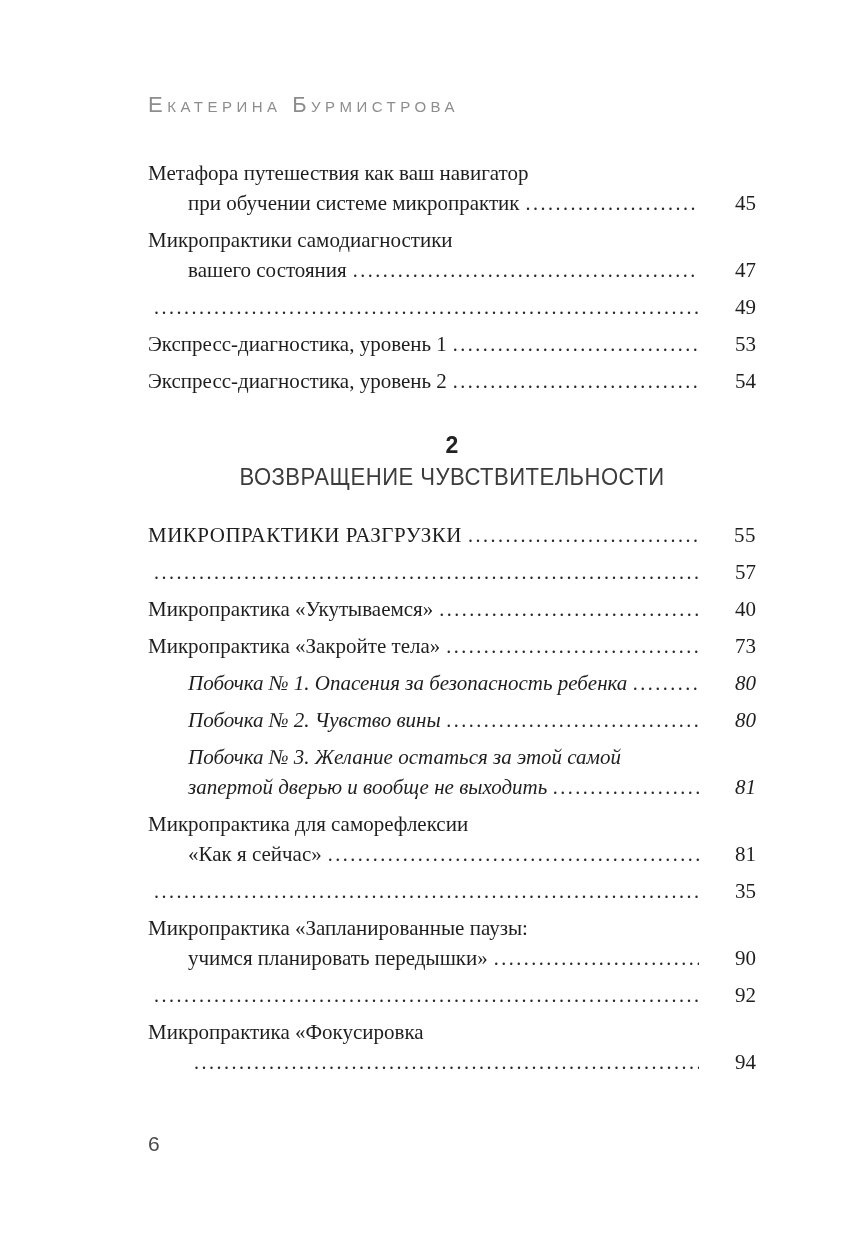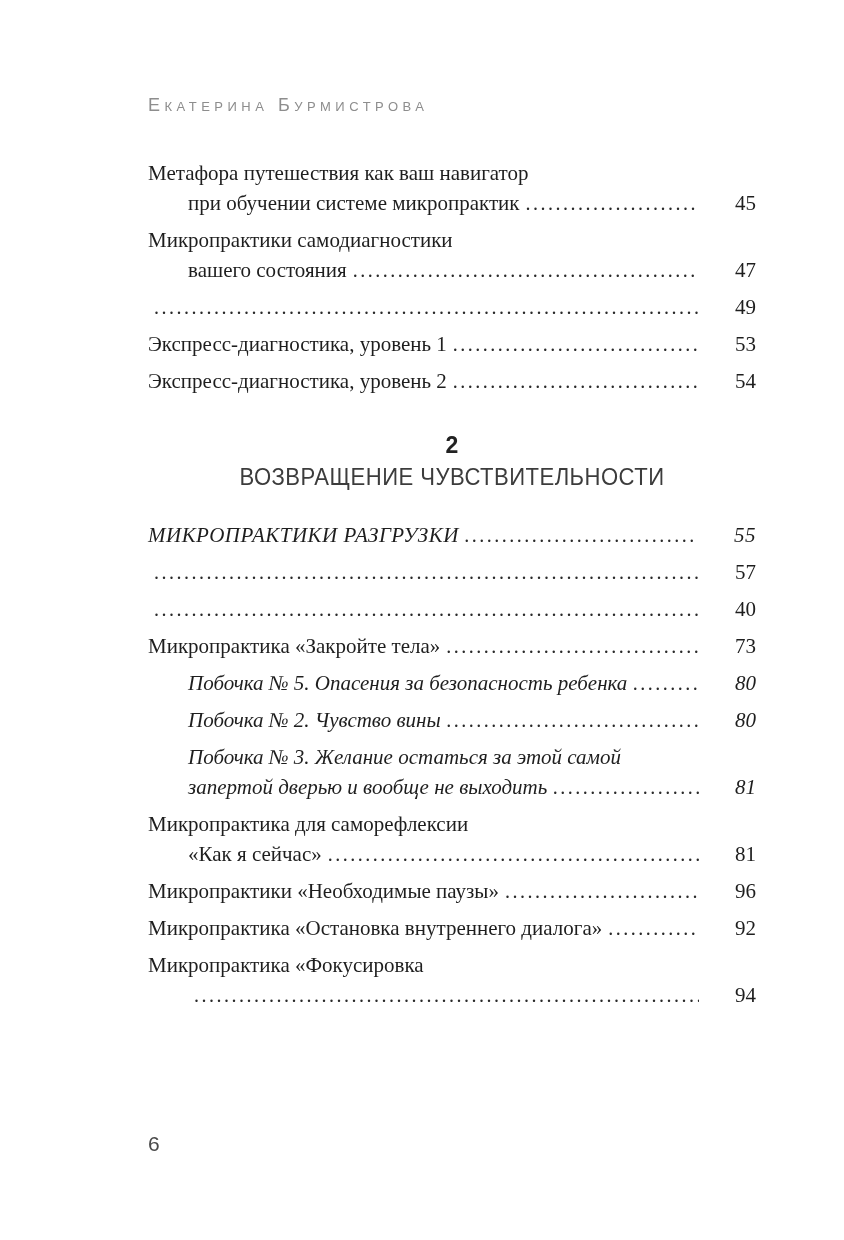--- a/index.html
+++ b/index.html
@@ -13,37 +13,37 @@
     padding: 94px 88px 0 148px;
     font-family: "Liberation Serif", serif;
     color: #1e1e1e;
     overflow: hidden;
   }
 
   .running-header {
     font-family: "Liberation Sans", sans-serif;
     font-variant: small-caps;
     letter-spacing: 4.5px;
-    font-size: 18px;
+    font-size: 22px;
     line-height: 22px;
     color: #8d8d8d;
     margin-bottom: 42px;
   }
 
   
   .toc-entry {
     font-size: 21px;
     line-height: 30px;
     margin-bottom: 7px;
   }
   .toc-line { display: flex; align-items: center; }
   .toc-text { white-space: pre; }
 
   .style-normal .toc-line.cont { padding-left: 40px; }
-  .style-caps { letter-spacing: 0.5px; font-style: italic; }
+  .style-caps { letter-spacing: 0.5px; }
   .style-sub-italic { padding-left: 40px; font-style: italic; }
 
   .dots {
     flex: 1 1 auto;
     overflow: hidden;
     white-space: nowrap;
     margin: 0 5px 0 6px;
     color: #2a2a2a;
   }
   .dots::after {
@@ -173,40 +173,41 @@
               <div class="toc-line last">
                 <span class="dots"></span>
                 <span class="page-num">57</span>
               </div>
             </div>
   </div>
 
   <div class="toc-entry style-normal">
     <div>
               <div class="toc-line last">
+                <span class="toc-text">Микропрактика «Укутываемся»</span>
                 <span class="dots"></span>
                 <span class="page-num">40</span>
               </div>
             </div>
   </div>
 
   <div class="toc-entry style-normal">
     <div>
               <div class="toc-line last">
                 <span class="toc-text">Микропрактика «Закройте тела»</span>
                 <span class="dots"></span>
                 <span class="page-num">73</span>
               </div>
             </div>
   </div>
 
   <div class="toc-entry style-sub-italic">
     <div>
               <div class="toc-line last">
-                <span class="toc-text">Побочка № 5. Опасения за безопасность ребенка</span>
+                <span class="toc-text">Побочка № 1. Опасения за безопасность ребенка</span>
                 <span class="dots"></span>
                 <span class="page-num">80</span>
               </div>
             </div>
   </div>
 
   <div class="toc-entry style-sub-italic">
     <div>
               <div class="toc-line last">
                 <span class="toc-text">Побочка № 2. Чувство вины</span>
@@ -238,32 +239,42 @@
                 <span class="toc-text">«Как я сейчас»</span>
                 <span class="dots"></span>
                 <span class="page-num">81</span>
               </div>
             </div>
   </div>
 
   <div class="toc-entry style-normal">
     <div>
               <div class="toc-line last">
-                <span class="toc-text">Микропрактики «Необходимые паузы»</span>
-                <span class="dots"></span>
-                <span class="page-num">96</span>
-              </div>
-            </div>
-  </div>
-
-
-  <div class="toc-entry style-normal">
-    <div>
-              <div class="toc-line last">
-                <span class="toc-text">Микропрактика «Остановка внутреннего диалога»</span>
+                <span class="dots"></span>
+                <span class="page-num">35</span>
+              </div>
+            </div>
+  </div>
+
+  <div class="toc-entry style-normal">
+    <div>
+              <div class="toc-line">
+                <span class="toc-text">Микропрактика «Запланированные паузы:</span>
+              </div>
+              <div class="toc-line cont last">
+                <span class="toc-text">учимся планировать передышки»</span>
+                <span class="dots"></span>
+                <span class="page-num">90</span>
+              </div>
+            </div>
+  </div>
+
+  <div class="toc-entry style-normal">
+    <div>
+              <div class="toc-line last">
                 <span class="dots"></span>
                 <span class="page-num">92</span>
               </div>
             </div>
   </div>
 
   <div class="toc-entry style-normal">
     <div>
               <div class="toc-line">
                 <span class="toc-text">Микропрактика «Фокусировка</span>

